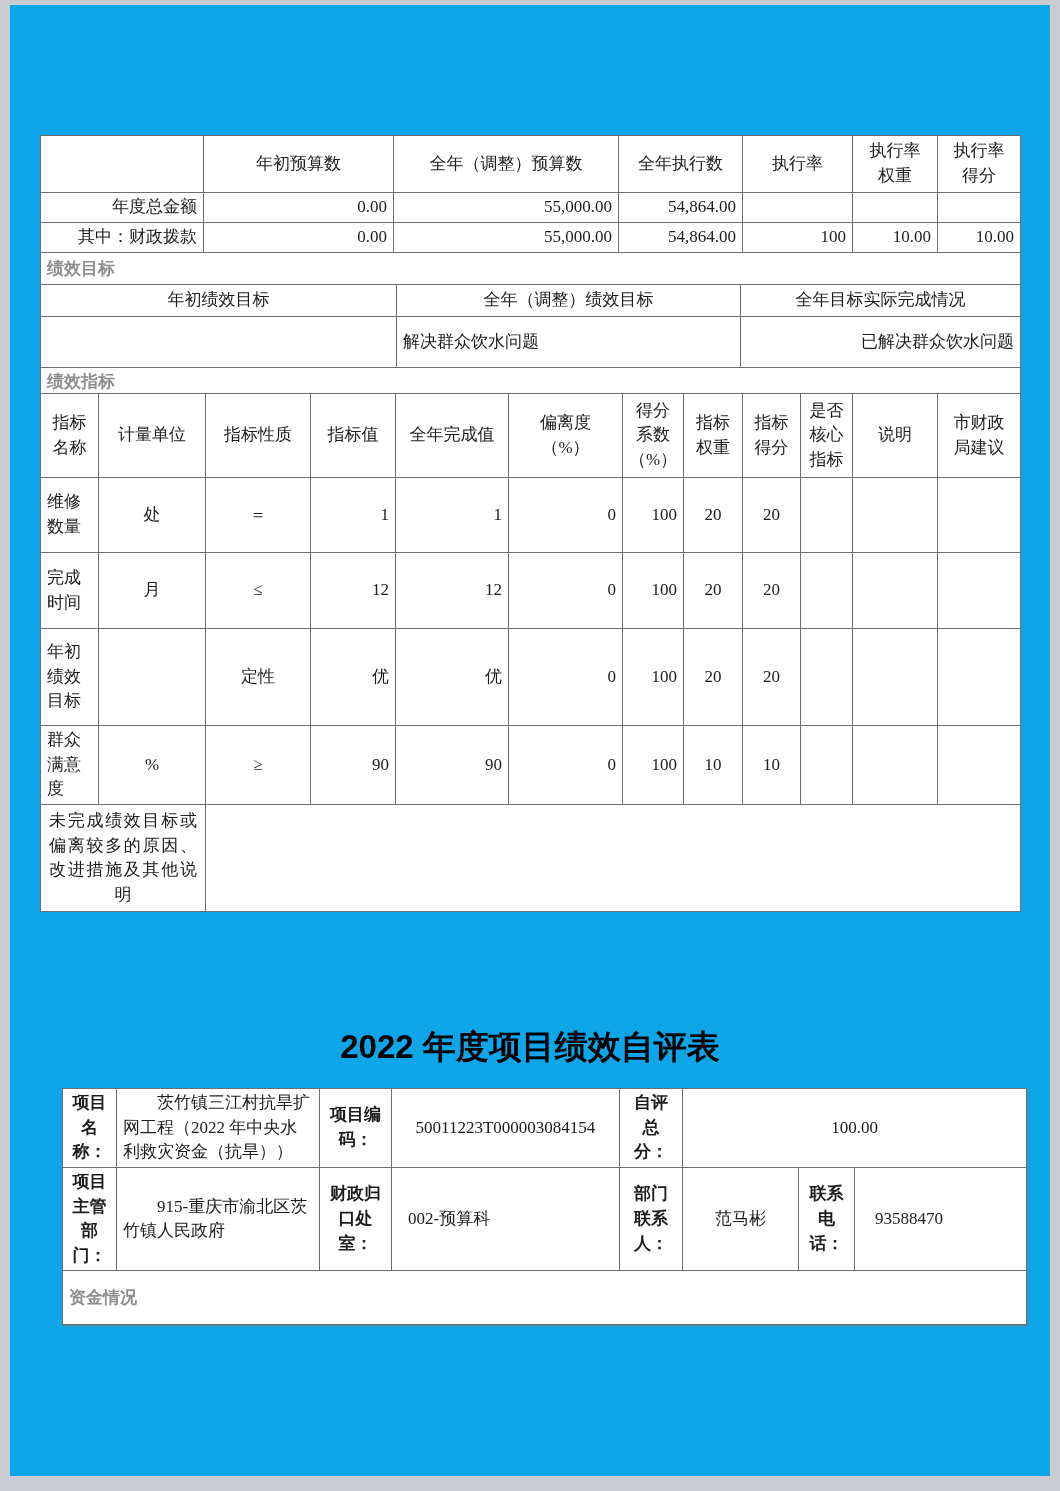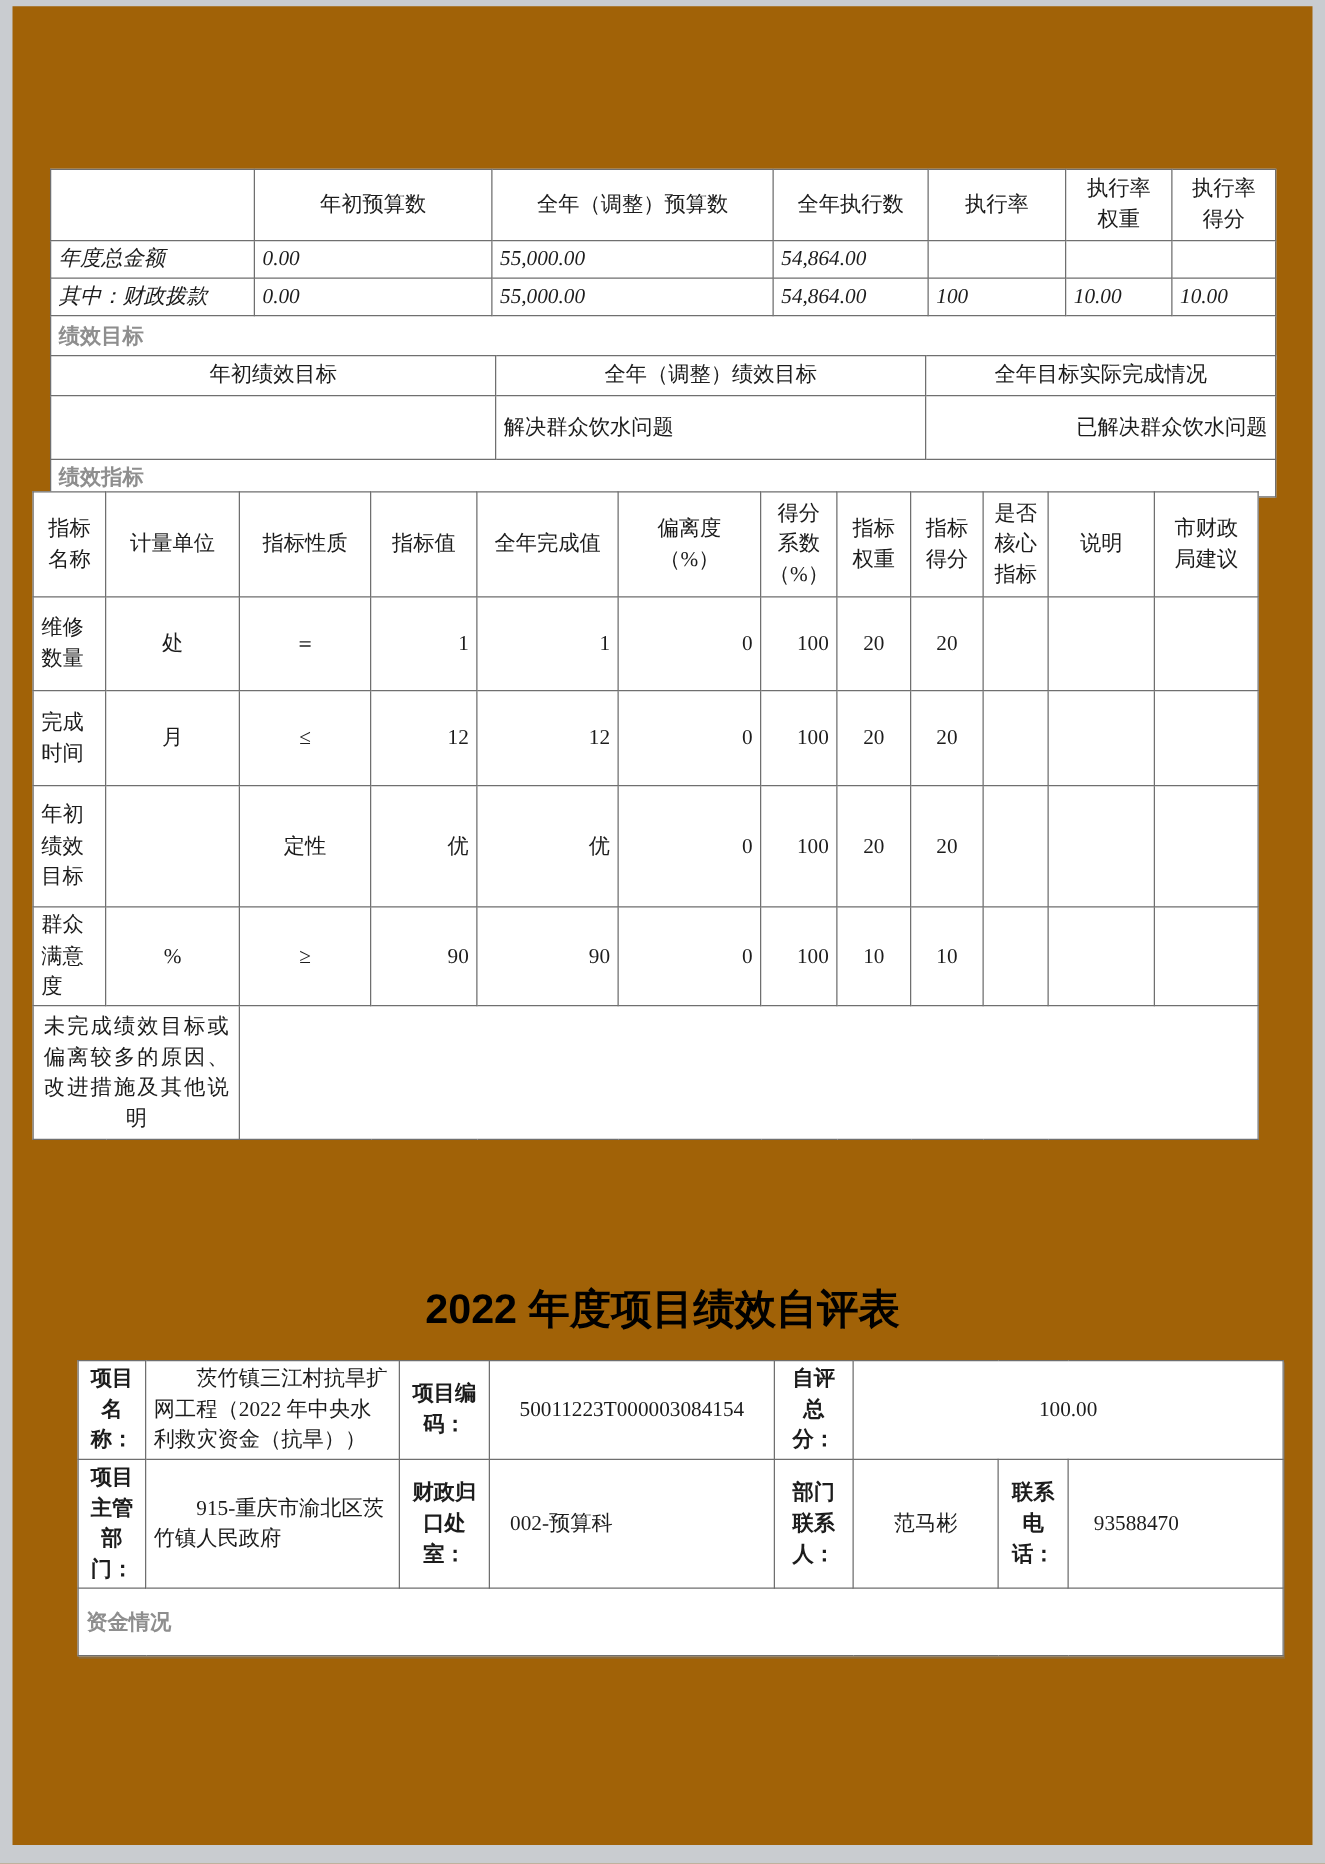--- a/index.html
+++ b/index.html
@@ -7,38 +7,38 @@
   body {
     width:1060px; height:1491px;
     background:#c9ccd0;
     font-family:"Liberation Serif", serif;
     color:#1c1c1c;
     position:relative;
   }
   .sheet {
     position:absolute; left:10px; top:5px;
     width:1040px; height:1471px;
-    background:#a16207;
+    background:#0ea5e9;
   }
   table.doc {
     border-collapse:collapse;
     table-layout:fixed;
     position:absolute;
     background:#fff;
   }
   table.doc td {
     border:1px solid #6f6f6f;
     font-size:17px;
     line-height:1.45;
     padding:2px 6px;
     vertical-align:middle;
     overflow:hidden;
   }
   .center { text-align:center; }
-  .right  { padding-right:9px;font-style:italic; }
+  .right  { text-align:right; padding-right:9px; }
   .left   { text-align:left; }
   .pre    { white-space:pre-line; }
   .band {
     text-align:left;
     font-family:"Liberation Sans", sans-serif;
     font-weight:bold;
     color:#8e8e8e;
     font-size:17px;
   }
   .band-big { font-size:21px; }
@@ -124,21 +124,21 @@
       <td></td>
       <td class="top-left">解决群众饮水问题</td>
       <td class="bottom-left">已解决群众饮水问题</td>
     </tr>
     <tr style="height:26px">
       <td colspan="3" class="band">绩效指标</td>
     </tr>
   </tbody>
     </table>
 
-  <table class="doc" style="left:16px; top:388px; width:980px;padding-left:32px;">
+  <table class="doc" style="left:30px; top:388px; width:980px;padding-left:32px;">
     <colgroup>
       <col style="width:58px">
         <col style="width:107px">
         <col style="width:105px">
         <col style="width:85px">
       <col style="width:113px">
         <col style="width:114px">
         <col style="width:61px">
         <col style="width:59px">
       <col style="width:58px">

